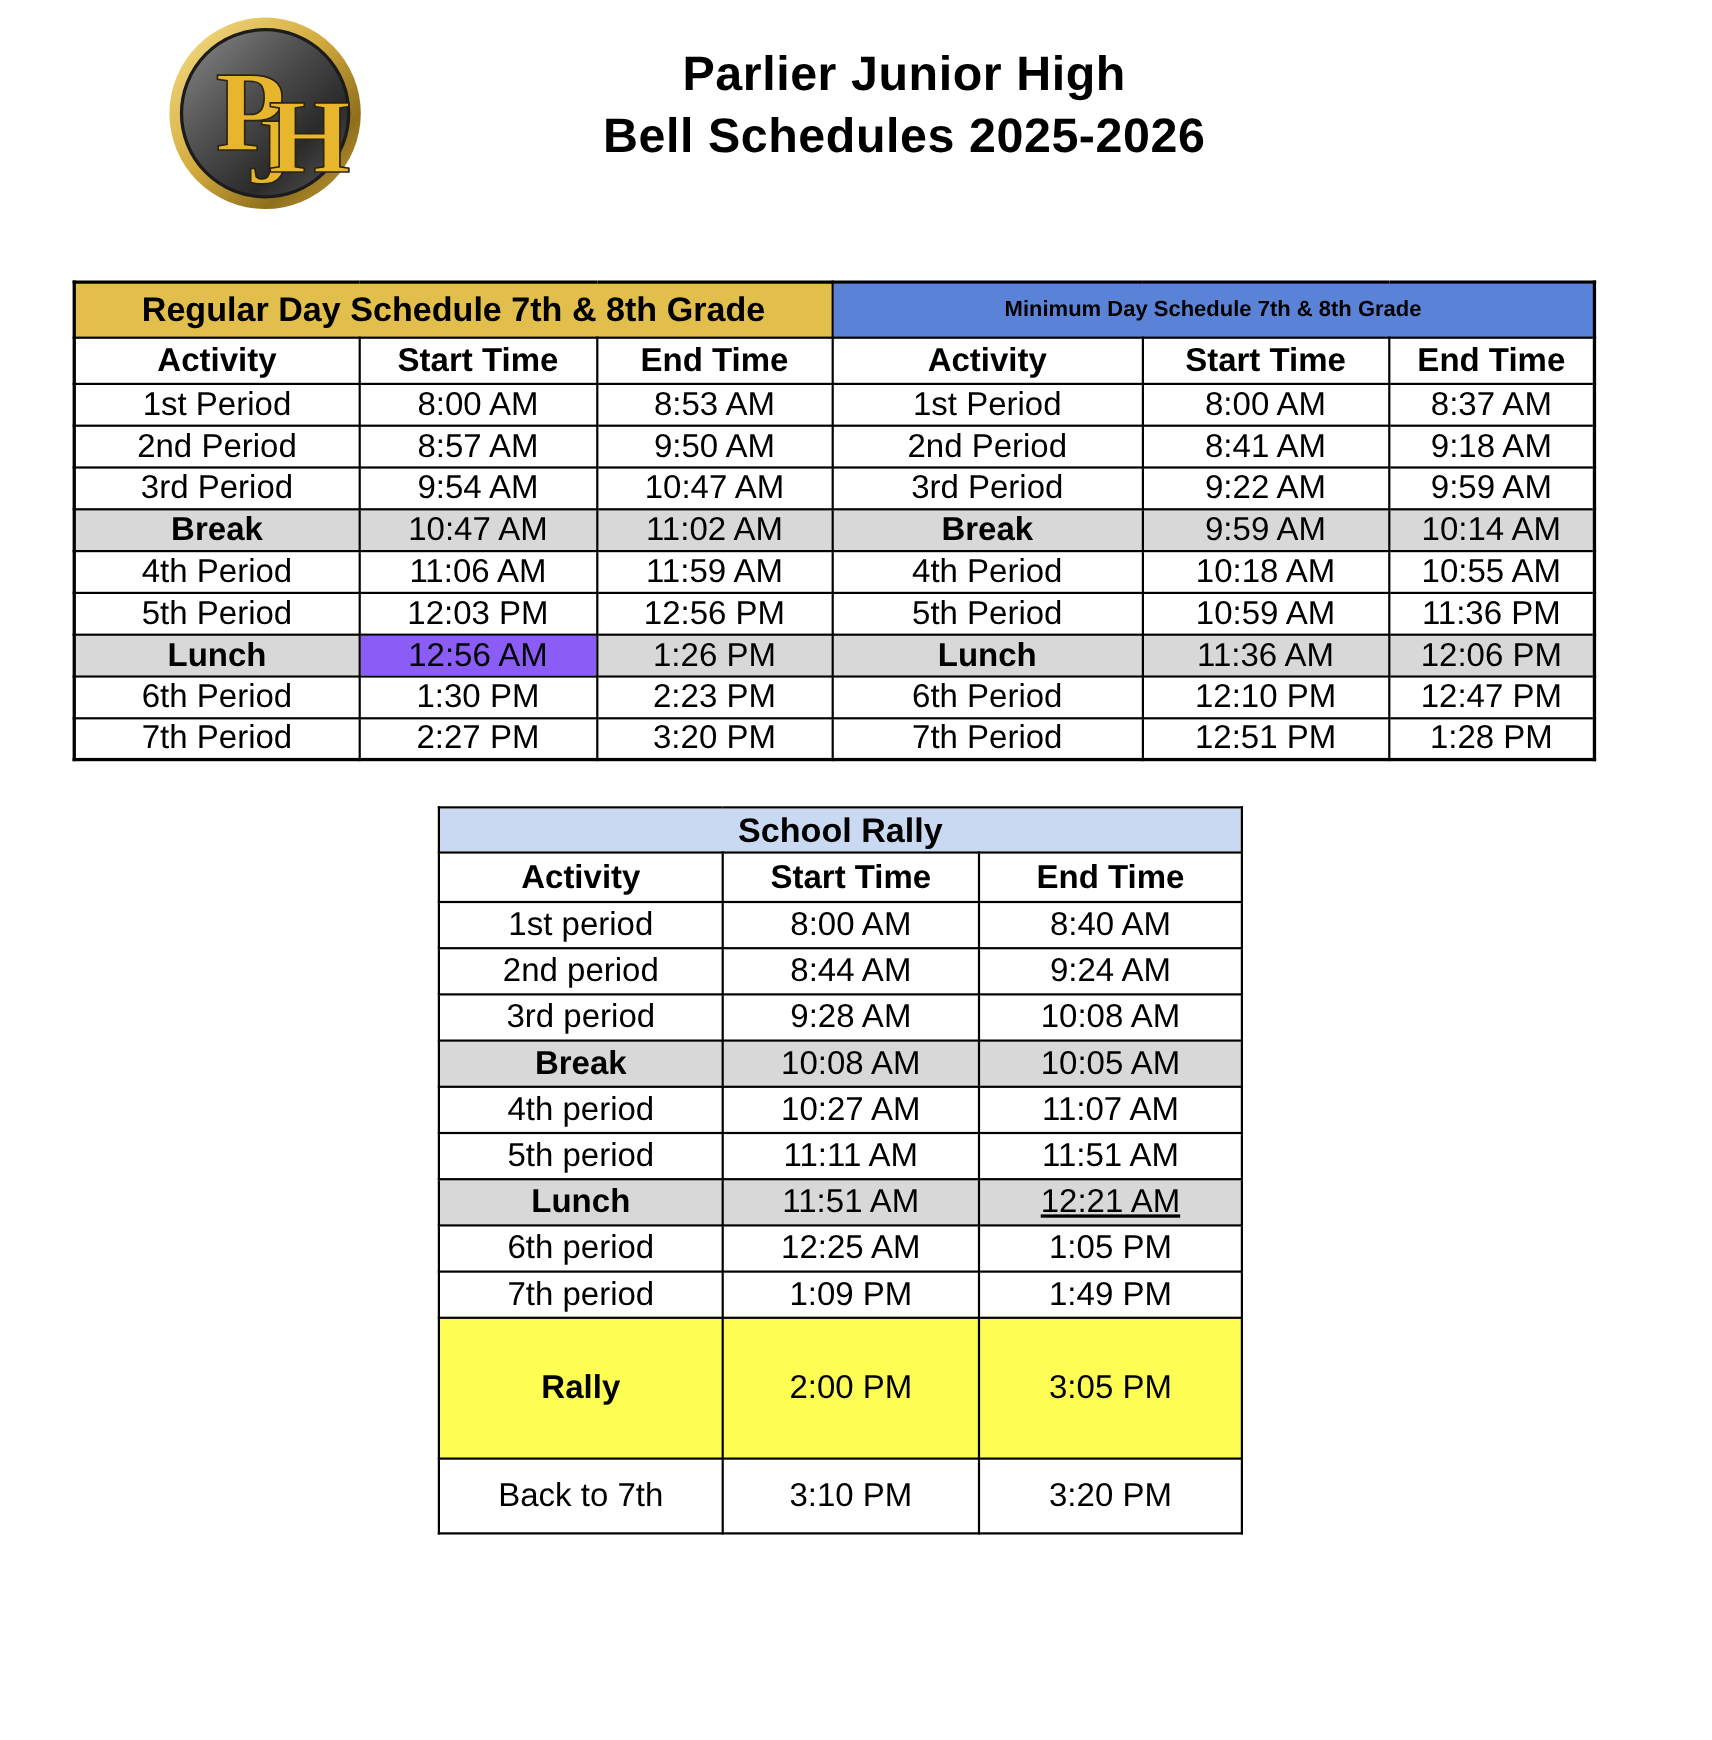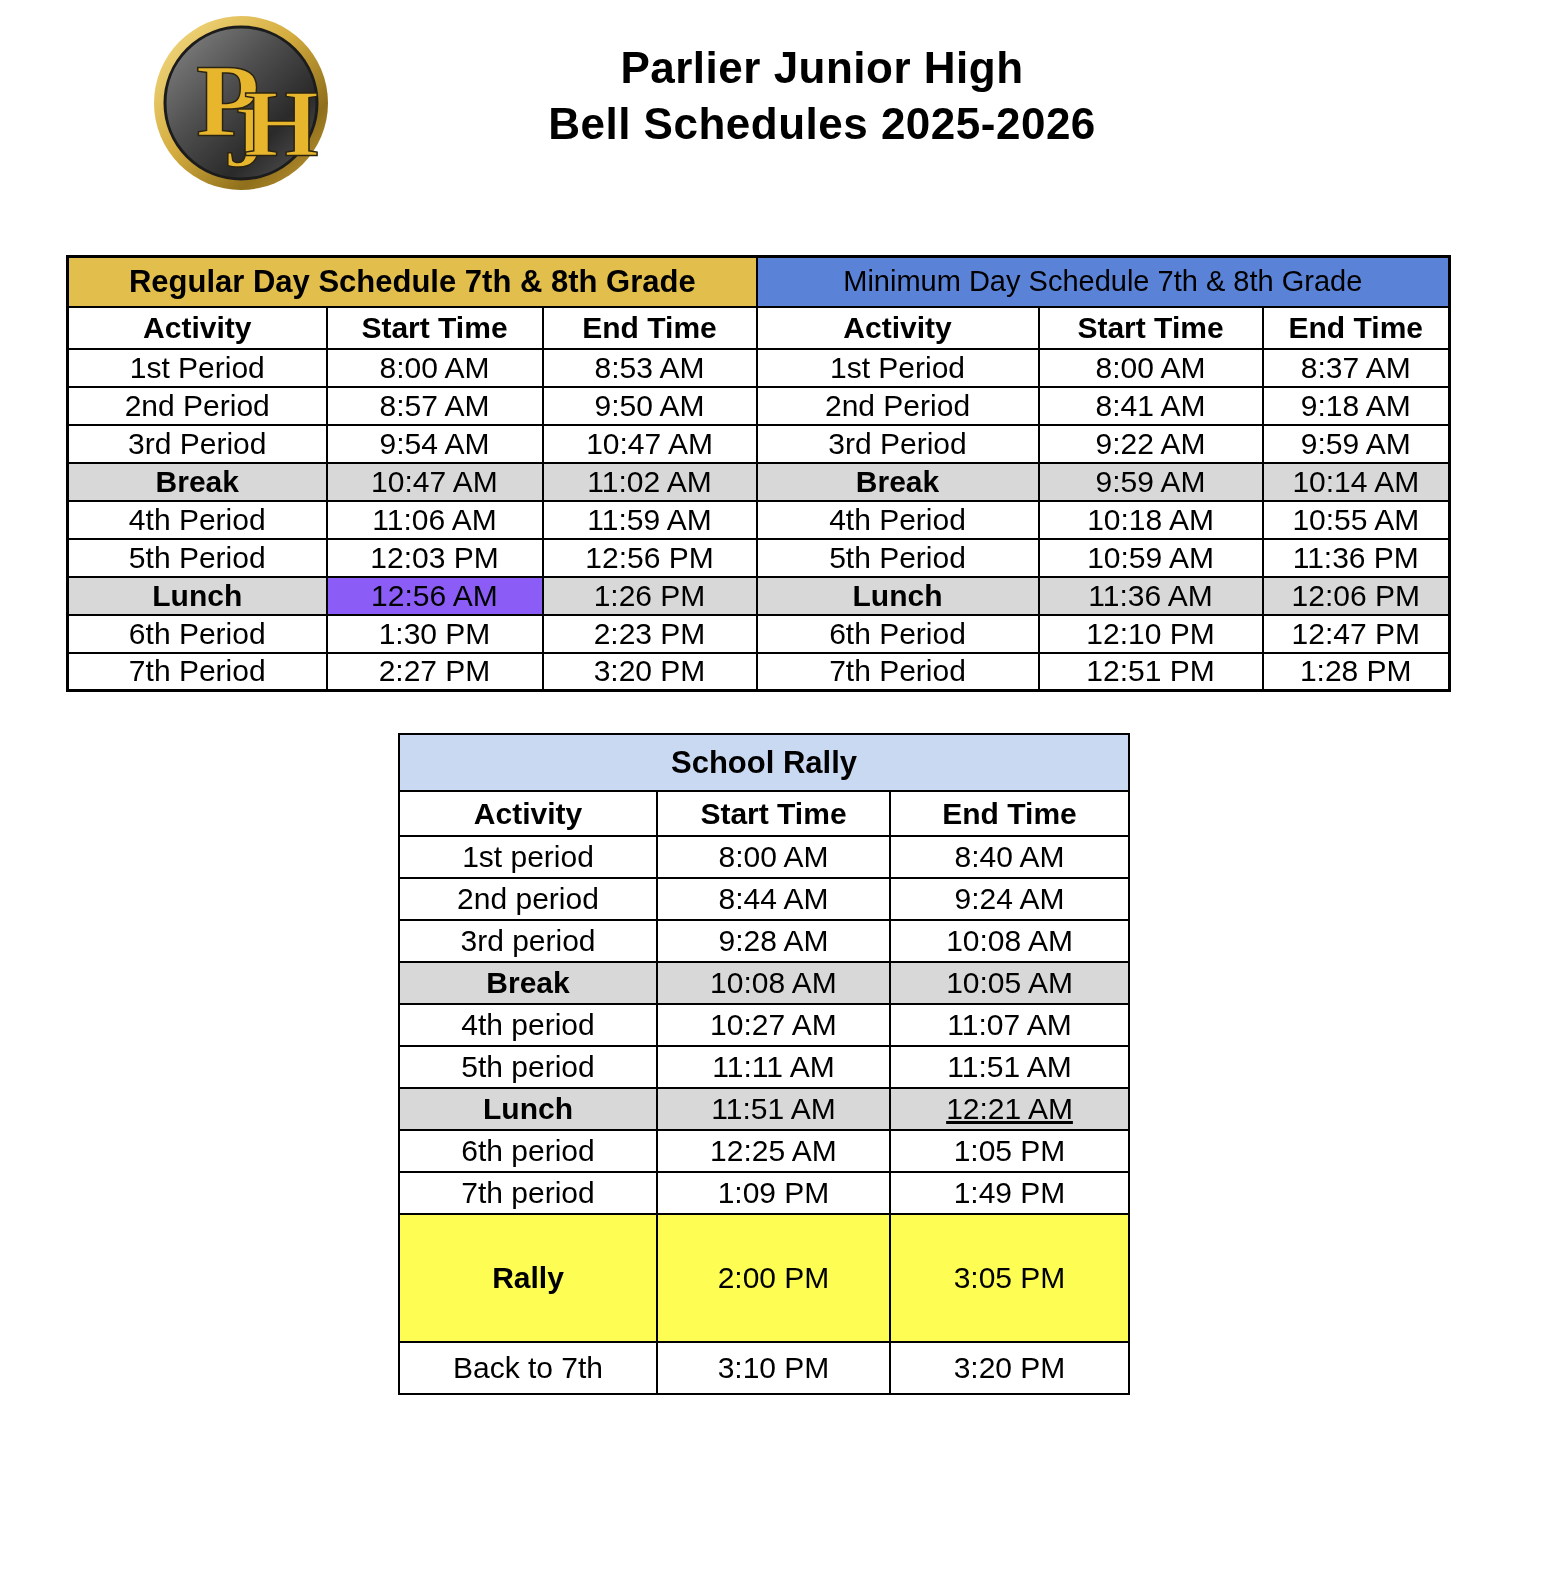--- a/index.html
+++ b/index.html
@@ -39,42 +39,42 @@
     position: absolute; left: 66px; top: 255px;
     width: 1382px;
     border: 3px solid #000;
     padding-left: 30px;
   }
   .main-table tr.banner-row { height: 50px; }
   .main-table td.header-gold {
     font-weight: bold; font-size: 31px;
   }
   .main-table td.header-blue {
-    font-weight: normal; font-size: 29px; margin-top: 32px;
+    font-weight: bold; font-size: 20px; margin-top: 32px;
   }
   .main-table tr.colhead-row { height: 42px; }
   .main-table tr.colhead-row td { font-weight: bold; }
   .main-table tr.data-row { height: 38px; }
 
   td.shaded { }
   td.bold-cell { font-weight: bold; }
 
   
   .rally-table {
     position: absolute; left: 398px; top: 733px;
     width: 730px;
     border: 2px solid #000;
   }
-  .rally-table tr.banner-row { height: 57px; }
+  .rally-table tr.banner-row { height: 41px; }
   .rally-table td.rally-banner { font-weight: bold; font-size: 31px; }
   .rally-table tr.colhead-row { height: 45px; }
   .rally-table tr.colhead-row td { font-weight: bold; }
   .rally-table tr.data-row { height: 42px; }
   .rally-table tr.highlight-row { height: 128px; }
-  .rally-table tr.data-row:last-child { height: 52px; }
+  .rally-table tr.data-row:last-child { height: 68px; }
 </style>
 </head>
 <body>
 
 <div class="logo-wrap">
   <svg width="178" height="178" viewBox="0 0 178 178">
     <defs>
       <linearGradient id="ringGold" x1="0%" y1="0%" x2="100%" y2="100%">
         <stop offset="0%" stop-color="#F7E08B"></stop>
         <stop offset="45%" stop-color="#D4AC3F"></stop>

